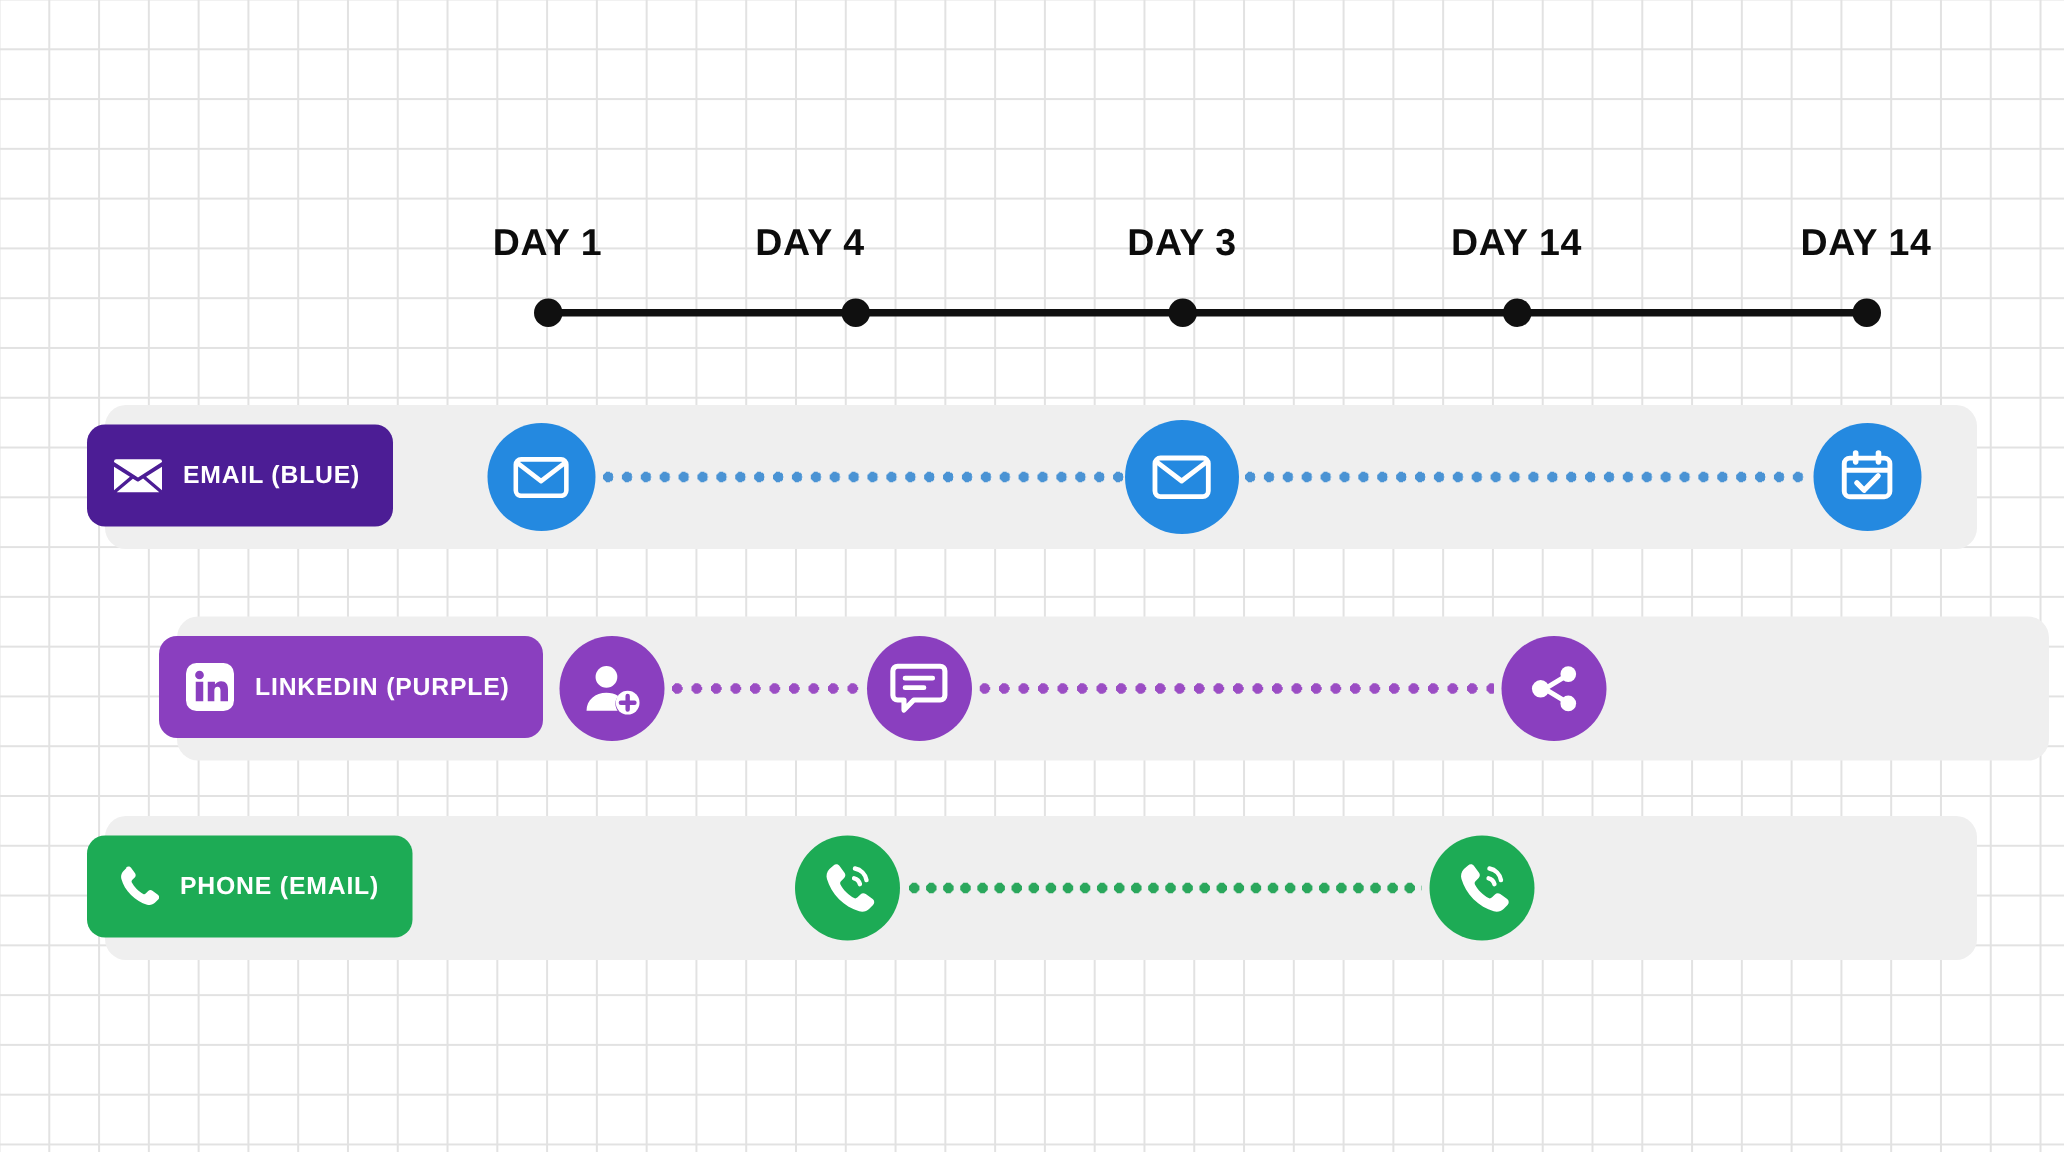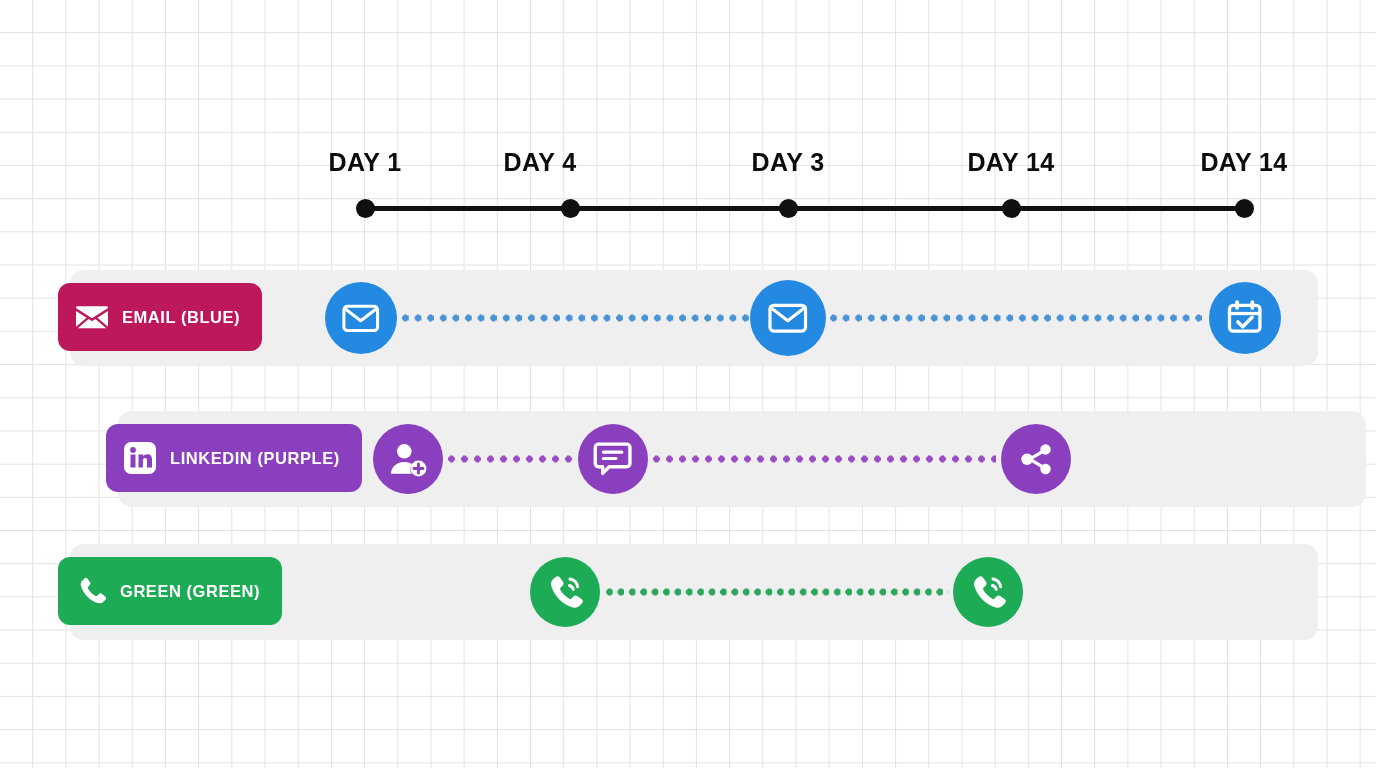--- a/index.html
+++ b/index.html
@@ -184,21 +184,21 @@
           <span style="display: flex; align-items: center; justify-content: center;">
             <svg width="37.44" height="37.44" viewBox="0 0 32 32">
       <rect x="3" y="5.5" width="26" height="22" rx="3.2" fill="none" stroke="#fff" stroke-width="2.8"></rect>
       <path d="M3.6 12.4h24.8" stroke="#fff" stroke-width="2.8"></path>
       <path d="M9.5 2.6v5M22.5 2.6v5" stroke="#fff" stroke-width="3.2" stroke-linecap="round"></path>
       <path d="M10.2 19.6l4.1 4.2 8-8.2" fill="none" stroke="#fff" stroke-width="3" stroke-linecap="round" stroke-linejoin="round"></path>
     </svg>
           </span>
         </div>
       </div>
-    <div class="row-badge" style="background: #be185d;">
+    <div class="row-badge" style="background: #4c1d95;">
       <span class="badge-icon">
         <svg width="32" height="24" viewBox="0 0 32 24">
           <path fill="#ffffff" d="M1.5 1.2h29a1.5 1.5 0 0 1 1.5 1.5v.3L16 13.3 0 3V2.7a1.5 1.5 0 0 1 1.5-1.5z"></path>
           <path fill="#ffffff" d="M0 6.1l10.6 6.7L0 21.8V6.1zm32 0v15.7l-10.6-9L32 6.1zM12.6 14.1l2.7 1.7c.4.3.9.3 1.3 0l2.8-1.8 10.8 9.2H1.8l10.8-9.1z"></path>
         </svg>
       </span>
       <span class="badge-label">EMAIL (BLUE)</span>
     </div>
   </div>
 
@@ -275,17 +275,17 @@
     </svg>
           </span>
         </div>
       </div>
     <div class="row-badge" style="background: rgb(29, 171, 85);">
       <span class="badge-icon">
         <svg width="30" height="30" viewBox="0 0 28 28">
           <path fill="#ffffff" d="M7.6 2.2c.9-.9 2.3-.8 3 .2l2.5 3.4c.6.8.5 1.9-.2 2.6l-1.6 1.6c-.4.4-.5 1-.2 1.5.7 1.4 1.7 2.8 3 4.1 1.3 1.3 2.7 2.3 4.1 3 .5.3 1.1.2 1.5-.2l1.6-1.6c.7-.7 1.8-.8 2.6-.2l3.4 2.5c1 .7 1.1 2.1.2 3l-1.9 1.9c-1.3 1.3-3.2 1.8-5 1.3-3.6-1-7-3-10-6s-5-6.4-6-10c-.5-1.8 0-3.7 1.3-5l1.7-1.6z"></path>
         </svg>
       </span>
-      <span class="badge-label">GREEN (GREEN)</span>
+      <span class="badge-label">PHONE (EMAIL)</span>
     </div>
   </div>
 
 </div>
 
 </body></html>

